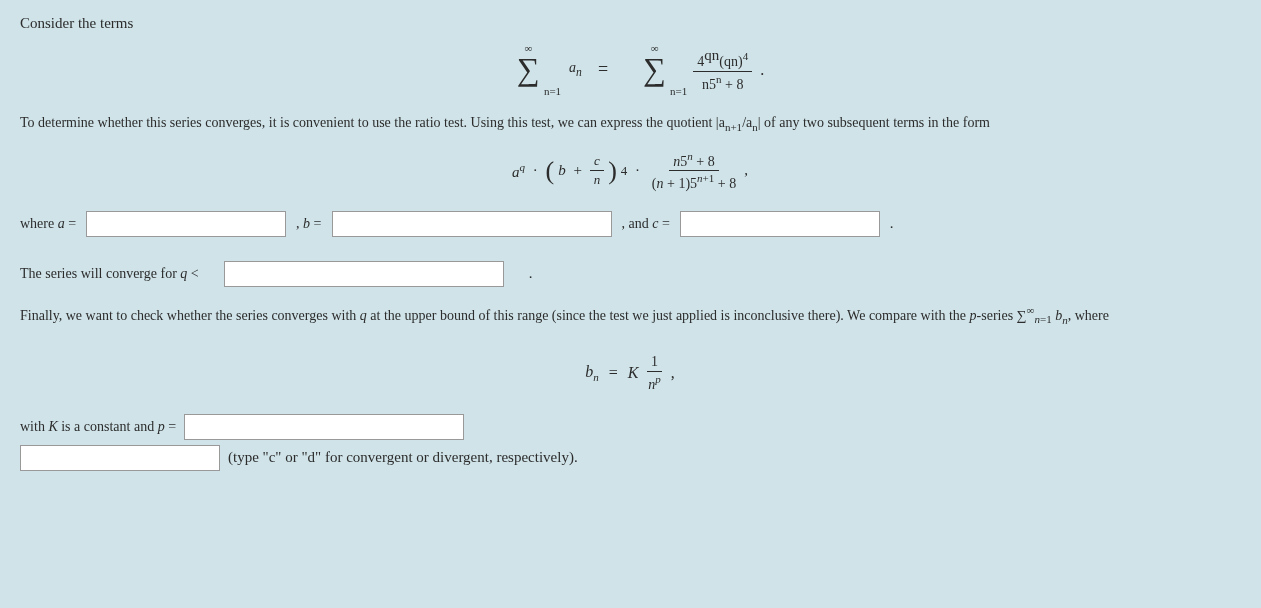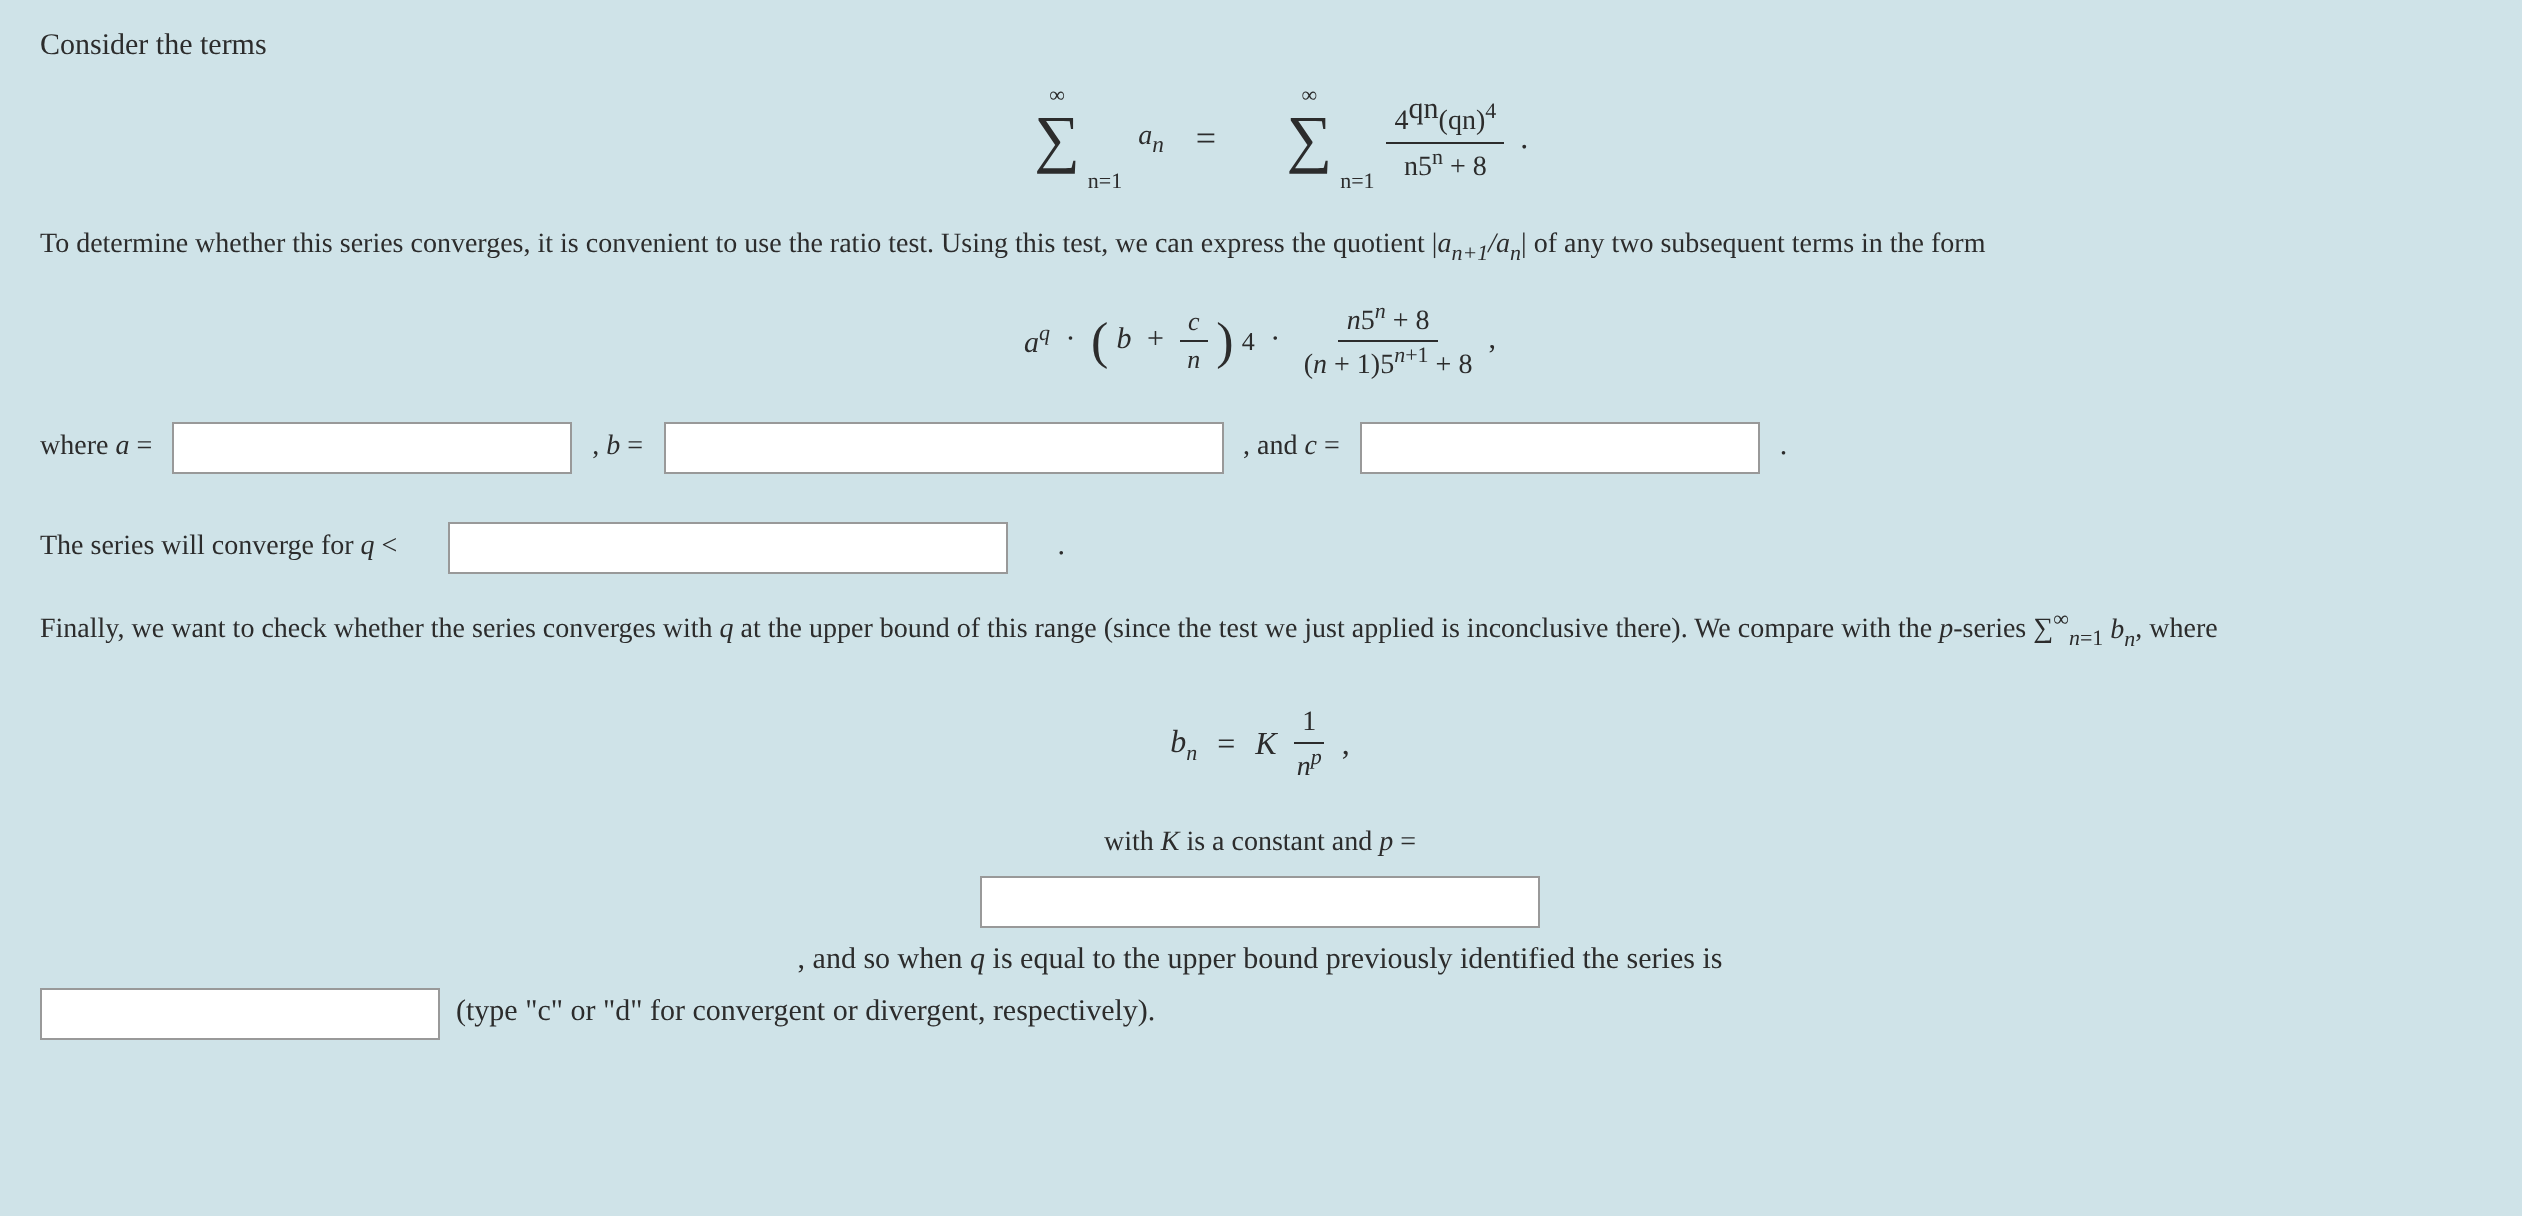--- a/index.html
+++ b/index.html
@@ -79,36 +79,34 @@
       line-height: 1.6;
       margin-bottom: 24px;
     }
 
     .with-k-line {
       display: flex;
       align-items: center;
       gap: 8px;
       margin: 10px 0 5px 0;
       flex-wrap: wrap;
-      flex-direction: column;
     }
 
     .with-k-label {
       font-size: 14px;
     }
 
     .last-input-line {
       display: flex;
       align-items: center;
       gap: 8px;
       margin: 5px 0;
     }
 
     .italic {
-      font-style: italic;
     }
 
     
     .series-formula {
       display: flex;
       justify-content: center;
       align-items: center;
       margin: 8px 0 15px 0;
       gap: 6px;
     }
@@ -294,21 +292,20 @@
     <div class="big-fraction">
       <div class="numer" style="font-size:14px;">1</div>
       <div class="denom" style="font-size:14px;"><span style="font-style:italic;">n</span><sup style="font-size:11px;"><span style="font-style:italic;">p</span></sup></div>
     </div>
     <span>,</span>
   </div>
 
   <div class="with-k-line">
     <span class="with-k-label">with <span style="font-style:italic;">K</span> is a constant and <span style="font-style:italic;">p</span> =</span>
     <input type="text" class="input-field-wide" style="">
-    <span>, and so when <span style="font-style:italic;">q</span> is equal to the upper bound previously identified the series is</span>
   </div>
 
   <div class="last-input-line">
     <input type="text" class="input-field" style="width: 200px;">
     <span>(type "c" or "d" for convergent or divergent, respectively).</span>
   </div>
 
 </div>
 
 </body></html>

